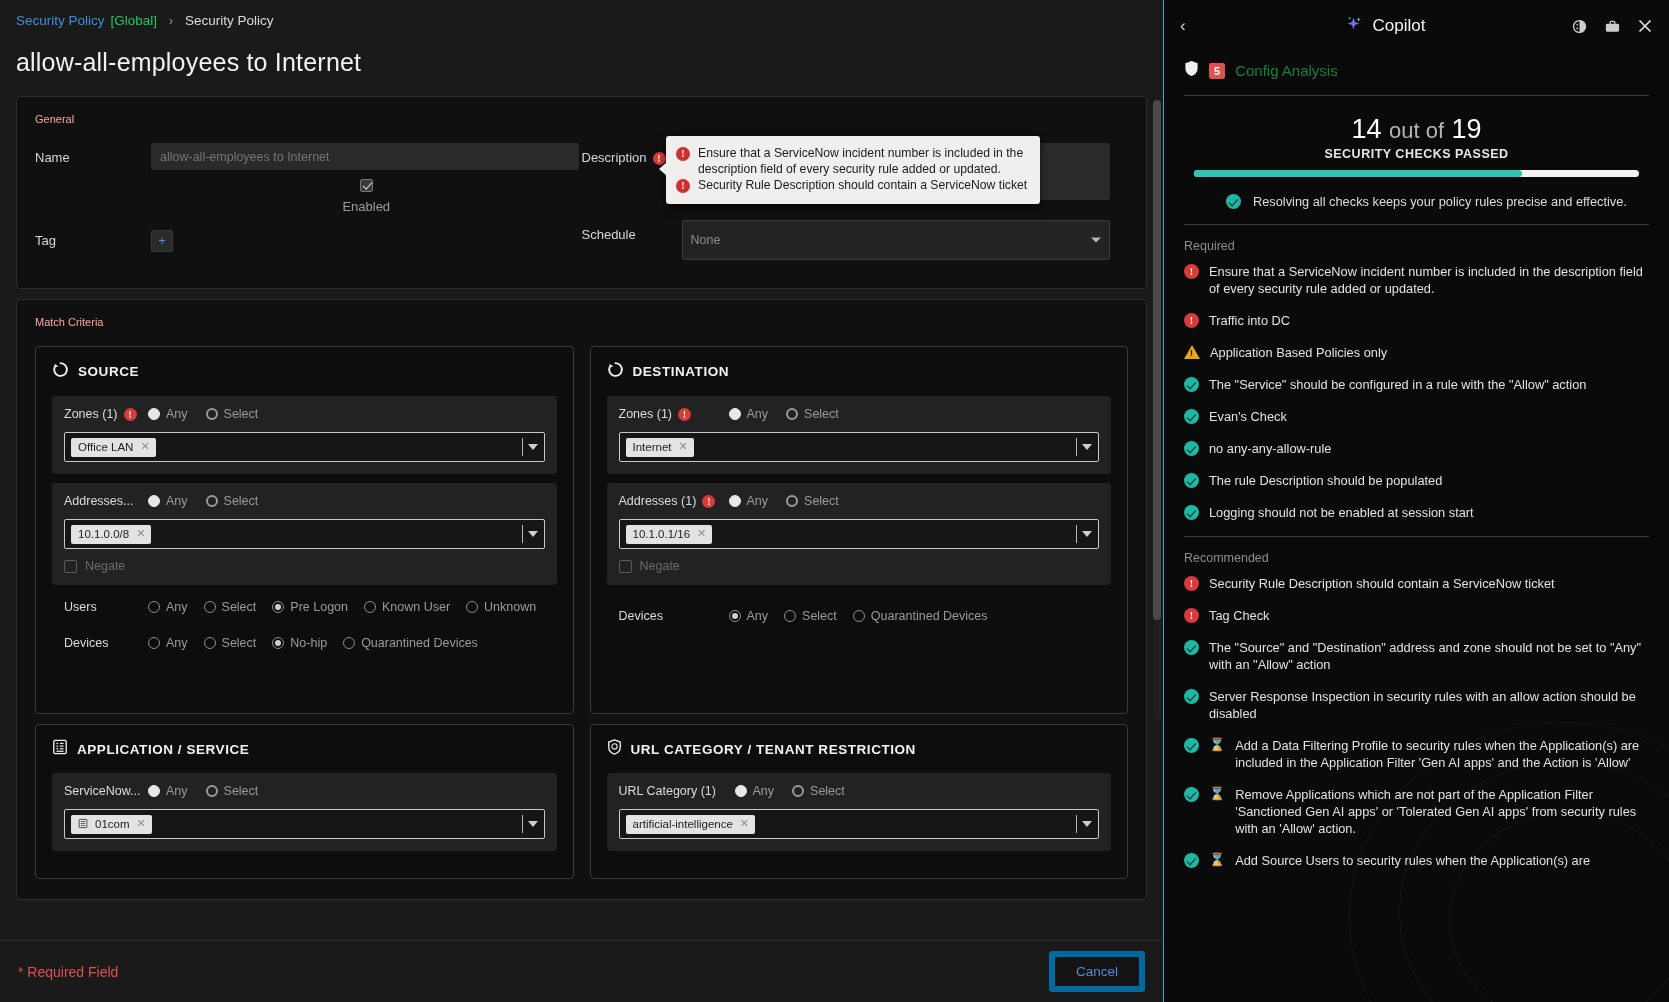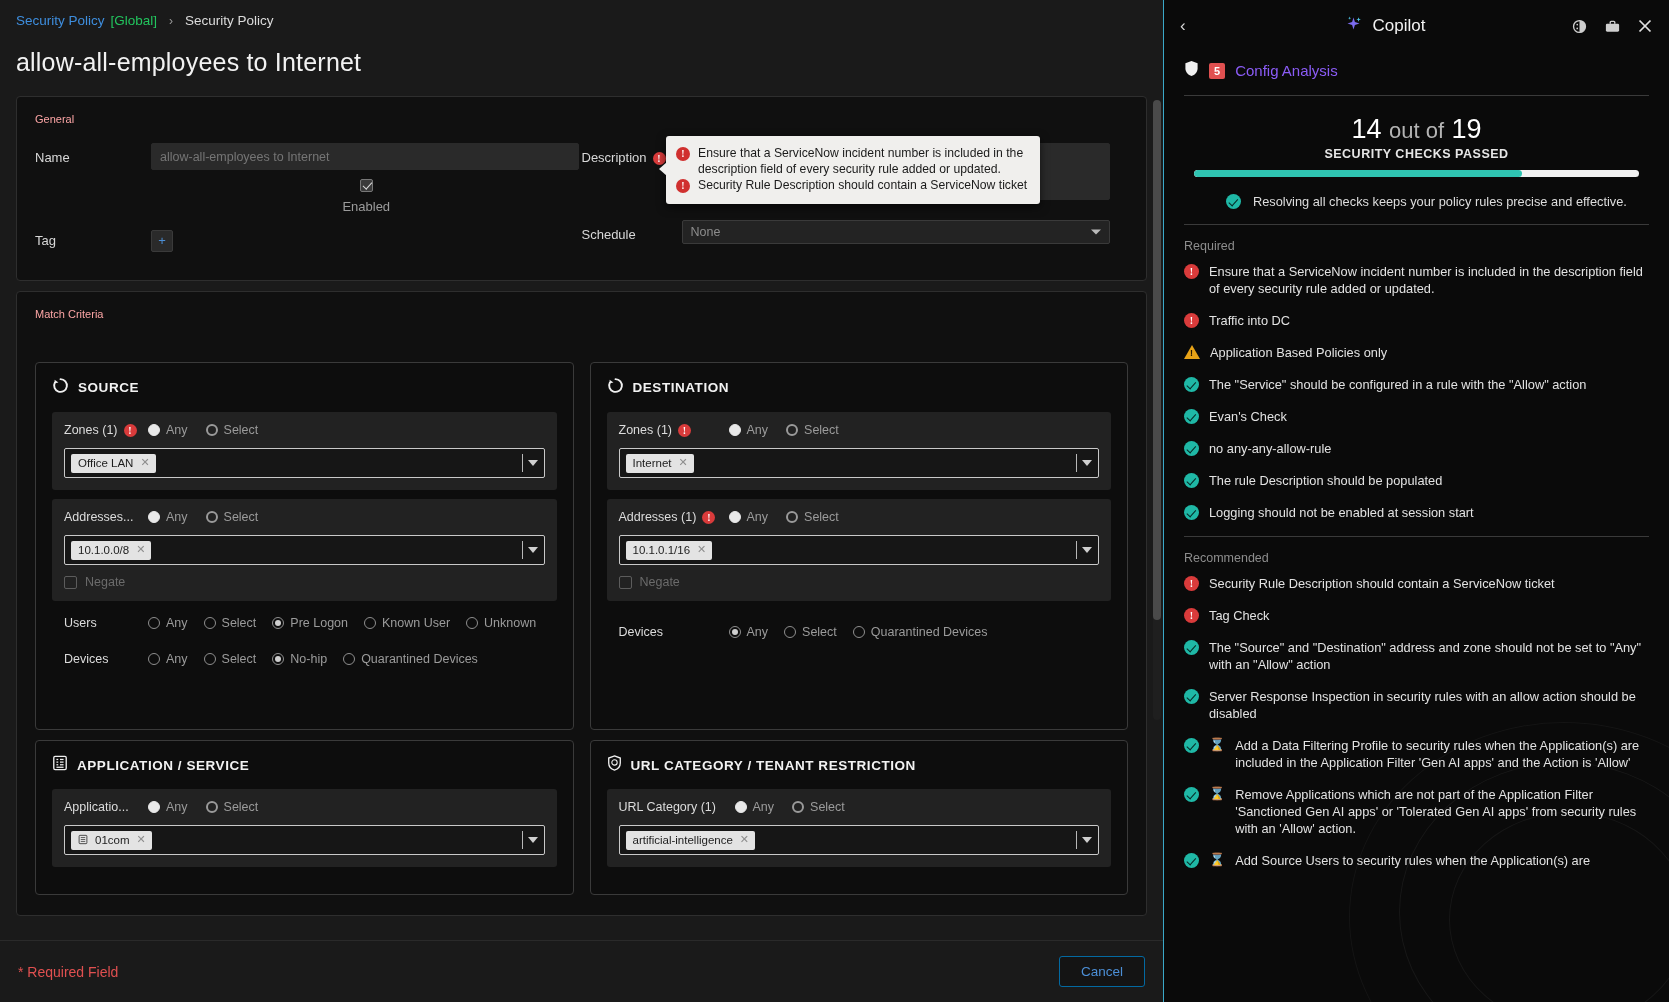--- a/index.html
+++ b/index.html
@@ -96,21 +96,21 @@
   }
   .chk-label { font-size: 13px; color: #9b9b9b; }
   .tag-add {
     width: 22px; height: 22px;
     background: #2a2a2a; border: 1px solid #3a3a3a;
     border-radius: 2px; color: #4c8fd6;
     font-size: 13px; line-height: 20px; text-align: center;
     cursor: pointer;
   }
   .sel-input {
-    width: 428px; height: 24px;
+    width: 428px; height: 40px;
     background: #232323;
     border: 1px solid #3a3a3a; border-radius: 2px;
     color: #8d8d8d; font-size: 12.5px;
     display: flex; align-items: center;
     padding: 0 8px;
     position: relative;
   }
   .sel-caret {
     position: absolute; right: 8px; top: 50%;
     transform: translateY(-50%);
@@ -155,21 +155,21 @@
   .tt-arrow {
     position: absolute; left: -7px; top: 26px;
     width: 0; height: 0;
     border-top: 7px solid transparent;
     border-bottom: 7px solid transparent;
     border-right: 8px solid #f0efed;
   }
 
   
   .mc-cols { display: flex; gap: 16px; }
-  .mc-col { flex: 1; margin-top: 24px; }
+  .mc-col { flex: 1; }
   .subcard {
     border: 1px solid #3a3a3a; border-radius: 4px;
     background: #0d0d0d;
     padding: 14px 16px 18px 16px;
     min-height: 368px;
   }
   .subcard.short { min-height: 132px; margin-top: 10px; }
   .sub-head {
     display: flex; align-items: center; gap: 9px;
     margin-bottom: 14px;
@@ -248,21 +248,21 @@
   #footer {
     position: absolute; left: 0; right: 0; bottom: 0; height: 62px;
     background: #1a1a1a;
     border-top: 1px solid #2a2a2a;
     display: flex; align-items: center; justify-content: space-between;
     padding: 0 18px;
   }
   .req-field { color: #e05050; font-size: 14px; }
   .btn-cancel {
     background: #141414; color: #4c8fd6;
-    border: 1px solid #0369a1; border-radius: 3px;
+    border: 6px solid #0369a1; border-radius: 3px;
     padding: 7px 21px; font-size: 13.5px; cursor: pointer;
     font-family: "Liberation Sans", sans-serif;
   }
 
   
   #main-scrollbar {
     position: absolute; right: 2px; top: 100px;
     width: 8px; height: 620px;
     background: #1f1f1f; border-radius: 4px;
   }
@@ -293,21 +293,21 @@
   .cp-ico { color: #cfcfcf; cursor: pointer; display: flex; }
 
   .cp-section-head {
     display: flex; align-items: center; gap: 10px;
     padding: 8px 20px 14px 20px;
   }
   .cp-badge {
     background: #e05050; color: #fff; font-size: 11px; font-weight: bold;
     border-radius: 2px; padding: 1px 5px; line-height: 14px;
   }
-  .cp-section-title { font-size: 15px; color: #8b5cf6; }
+  .cp-section-title { font-size: 15px; color: #15803d; }
 
   .cp-divider { height: 1px; background: #3a3a3a; margin: 0 20px; }
 
   .score-wrap { padding: 18px 30px 14px 30px; text-align: center; }
   .score-big { font-size: 27px; color: #fff; font-weight: 400; }
   .score-big .dim { color: #b4b4b4; font-size: 22px; }
   .score-sub {
     font-size: 12.5px; color: #e6e6e6; letter-spacing: .5px;
     margin-top: 2px; font-weight: 600;
   }
@@ -577,21 +577,21 @@
                     <line x1="9" y1="8" x2="13" y2="8" stroke="#f0f0f0" stroke-width="1.4"></line>
                     <line x1="5" y1="11" x2="7" y2="11" stroke="#f0f0f0" stroke-width="1.4"></line>
                     <line x1="9" y1="11" x2="13" y2="11" stroke="#f0f0f0" stroke-width="1.4"></line>
                     <line x1="5" y1="13.8" x2="13" y2="13.8" stroke="#f0f0f0" stroke-width="1.4"></line>
                   </svg>
               </span>
               <span class="sub-head-txt">APPLICATION / SERVICE</span>
             </div>
             <div class="grp">
               <div class="grp-head">
-                <span class="grp-label">Applicatio...</span>
+                <span class="grp-label">ServiceNow...</span>
                 <div class="radios">
                   <span class="radio">
                     <span class="rb filled"></span>
                     <span class="rlab">Any</span>
                   </span>
                   <span class="radio">
                     <span class="rb ring"></span>
                     <span class="rlab">Select</span>
                   </span>
                 </div>

